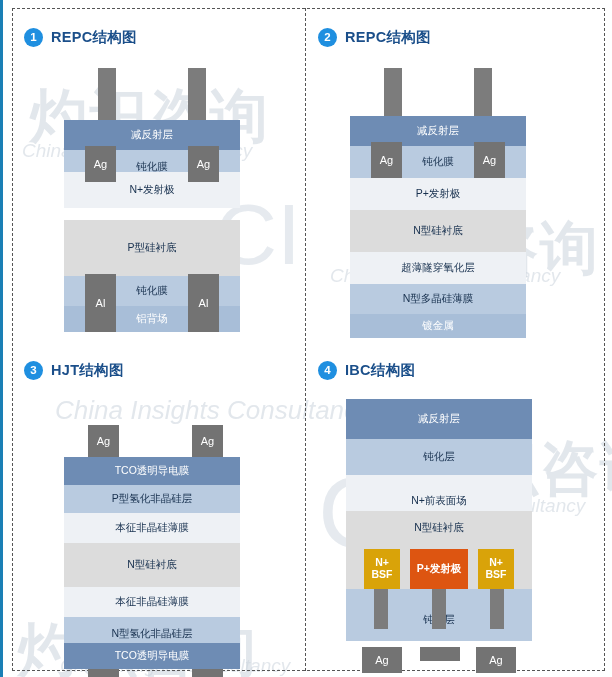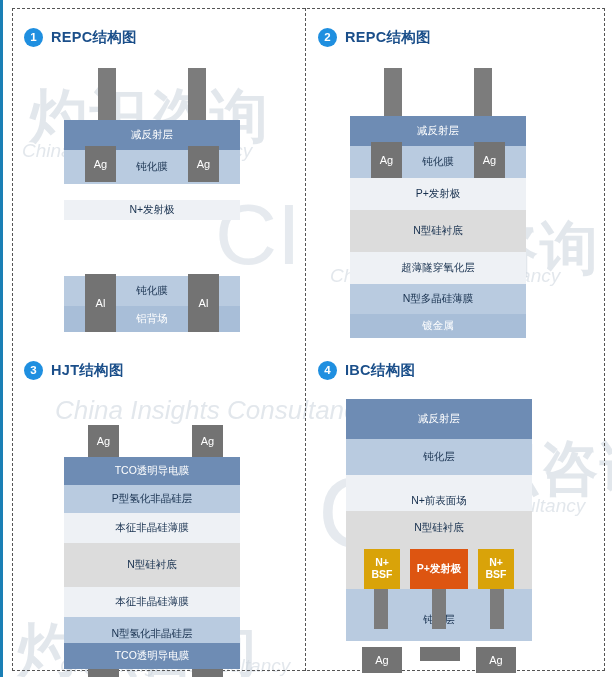--- a/index.html
+++ b/index.html
@@ -182,22 +182,25 @@
 
       <div class="contact finger blank" style="left:34px; top:0px; width:18px; height:52px;"></div>
       <div class="contact finger blank" style="left:124px; top:0px; width:18px; height:52px;"></div>
 
       <div class="layer dark" style="top:52px;  height:30px;">
           <span class="ltext">减反射层</span>
         </div>
       <div class="layer mid" style="top:82px;  height:34px;">
           <span class="ltext">钝化膜</span>
         </div>
-      <div class="layer light" style="top:132px; height:20px;">
+      <div class="layer light" style="top:104px; height:36px;">
           <span class="ltext">N+发射极</span>
+        </div>
+      <div class="layer gray" style="top:152px; height:56px;">
+          <span class="ltext">P型硅衬底</span>
         </div>
       <div class="layer mid" style="top:208px; height:30px;">
           <span class="ltext">钝化膜</span>
         </div>
       <div class="layer midb" style="top:238px; height:26px;">
           <span class="ltext">铝背场</span>
         </div>
 
       <div class="contact pad" style="left:21px;  top:78px; width:31px; height:36px;">Ag</div>
       <div class="contact pad" style="left:124px; top:78px; width:31px; height:36px;">Ag</div>

